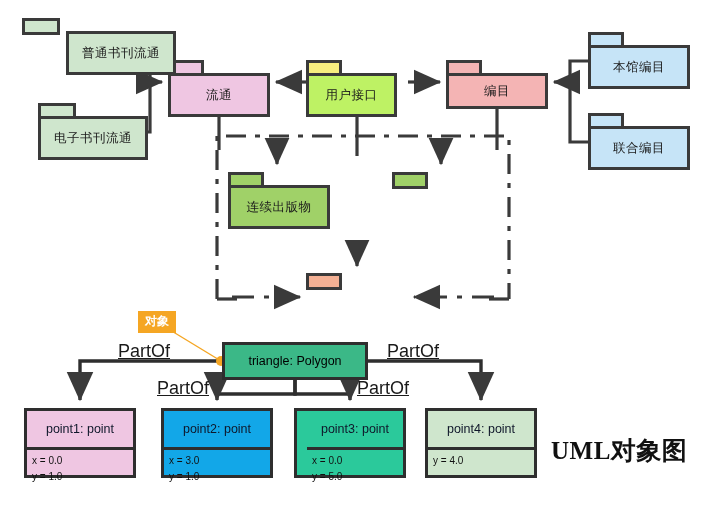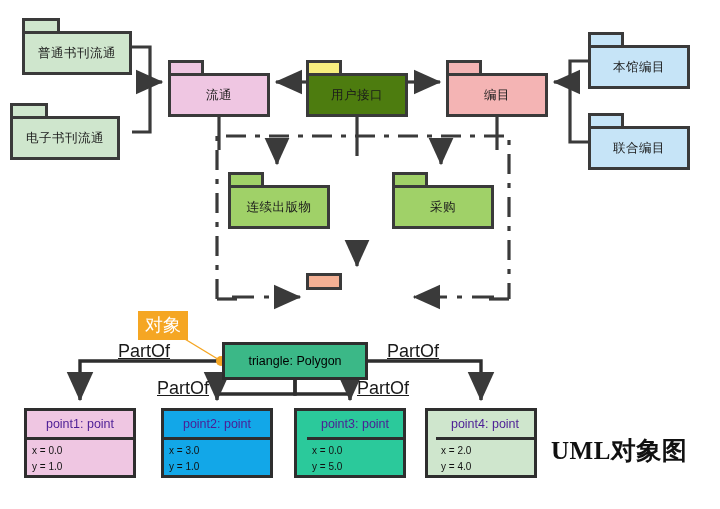--- a/index.html
+++ b/index.html
@@ -54,22 +54,22 @@
     border: 3px solid #2e2e2e;
     z-index: 4;
   }
   .objbox .obj-head {
     box-sizing: border-box;
     border-bottom: 3px solid #2e2e2e;
     display: flex;
     align-items: center;
     justify-content: center;
     font-size: 12.5px;
-    color: #4c1d95;
-    height: 29px;
+    color: #0f172a;
+    height: 39px;
   }
   .objbox .obj-attrs {
     box-sizing: border-box;
     padding: 3px 0 0 5px;
     font-size: 10px;
     color: #111;
     line-height: 16px;
   }
   .obj-attrs div { white-space: nowrap; }
   .clsbox {
@@ -88,24 +88,25 @@
     font-size: 18px;
     color: #1a1a1a;
     white-space: nowrap;
     z-index: 5;
     text-decoration: underline;
   }
   .badge {
     position: absolute;
     background: #f5a623;
     color: #ffffff;
-    font-size: 18px;
+    font-size: 12px;
     padding: 2px 7px 3px 7px;
     white-space: nowrap;
     z-index: 6;
+    font-weight: bold;
   }
   .title {
     position: absolute;
     font-size: 25px;
     font-weight: bold;
     color: #111111;
     white-space: nowrap;
     letter-spacing: 0.5px;
     z-index: 5;
   }
@@ -163,45 +164,45 @@
 
   <g>
     <line x1="170" y1="330" x2="221" y2="361" stroke="#f5a623" stroke-width="1.4"></line>
     <circle cx="221" cy="361" r="5" fill="#f5a623"></circle>
   </g>
 </svg>
 
 <div id="packages">
     <div class="pkg" style="left: 22px; top: 18px; width: 110px; height: 57px;">
       <div class="pkg-tab" style="width: 38px; height: 17px; background: rgb(207, 230, 205);"></div>
-      <div class="pkg-body" style="top: 13px; width: 110px; height: 44px; background: rgb(207, 230, 205);">
+      <div class="pkg-body" style="top: 13px; width: 110px; height: 44px; background: rgb(207, 230, 205); margin-left: 44px;">
         <span class="pkg-label">普通书刊流通</span>
       </div>
     </div>
-    <div class="pkg" style="left: 10px; top: 103px; width: 87px; height: 57px;">
+    <div class="pkg" style="left: 38px; top: 103px; width: 87px; height: 57px;">
       <div class="pkg-tab" style="width: 38px; height: 17px; background: rgb(207, 230, 205);"></div>
       <div class="pkg-body" style="top: 13px; width: 110px; height: 44px; background: rgb(207, 230, 205);">
         <span class="pkg-label">电子书刊流通</span>
       </div>
     </div>
     <div class="pkg" style="left: 168px; top: 60px; width: 102px; height: 57px;">
       <div class="pkg-tab" style="width: 36px; height: 17px; background: rgb(239, 198, 226);"></div>
       <div class="pkg-body" style="top: 13px; width: 102px; height: 44px; background: rgb(239, 198, 226);">
         <span class="pkg-label">流通</span>
       </div>
     </div>
     <div class="pkg" style="left: 306px; top: 60px; width: 102px; height: 57px;">
       <div class="pkg-tab" style="width: 36px; height: 17px; background: rgb(247, 238, 127);"></div>
-      <div class="pkg-body" style="top: 13px; width: 102px; height: 44px; background: #4d7c0f;">
+      <div class="pkg-body" style="top: 13px; width: 91px; height: 44px; background: #bef264;">
         <span class="pkg-label">用户接口</span>
       </div>
     </div>
     <div class="pkg" style="left: 446px; top: 60px; width: 102px; height: 57px;">
       <div class="pkg-tab" style="width: 36px; height: 17px; background: rgb(244, 180, 180);"></div>
-      <div class="pkg-body" style="top: 13px; width: 102px; height: 44px; background: rgb(244, 180, 180);">
+      <div class="pkg-body" style="top: 13px; width: 102px; height: 36px; background: rgb(244, 180, 180);">
         <span class="pkg-label">编目</span>
       </div>
     </div>
     <div class="pkg" style="left: 588px; top: 32px; width: 102px; height: 57px;">
       <div class="pkg-tab" style="width: 36px; height: 17px; background: rgb(198, 228, 247);"></div>
       <div class="pkg-body" style="top: 13px; width: 102px; height: 44px; background: rgb(198, 228, 247);">
         <span class="pkg-label">本馆编目</span>
       </div>
     </div>
     <div class="pkg" style="left: 588px; top: 113px; width: 102px; height: 57px;">
@@ -211,23 +212,20 @@
       </div>
     </div>
     <div class="pkg" style="left: 228px; top: 172px; width: 102px; height: 57px;">
       <div class="pkg-tab" style="width: 36px; height: 17px; background: rgb(160, 209, 104);"></div>
       <div class="pkg-body" style="top: 13px; width: 102px; height: 44px; background: rgb(160, 209, 104);">
         <span class="pkg-label">连续出版物</span>
       </div>
     </div>
     <div class="pkg" style="left: 392px; top: 172px; width: 102px; height: 57px;">
       <div class="pkg-tab" style="width: 36px; height: 17px; background: rgb(160, 209, 104);"></div>
-      <div class="pkg-body" style="top: 13px; width: 102px; height: 44px; background: rgb(160, 209, 104);">
-        <span class="pkg-label">采购</span>
-      </div>
     </div>
     <div class="pkg" style="left: 306px; top: 273px; width: 102px; height: 57px;">
       <div class="pkg-tab" style="width: 36px; height: 17px; background: rgb(244, 176, 148);"></div>
     </div>
   </div>
 
 <div id="objects">
     <div class="clsbox" style="left: 222px; top: 342px; width: 146px; height: 38px; background: rgb(59, 184, 135);">
       <span>triangle: Polygon</span>
     </div>
@@ -245,24 +243,23 @@
         <div>y = 1.0</div>
       </div>
     </div>
     <div class="objbox" style="left: 294px; top: 408px; width: 112px; height: 70px; background: rgb(43, 201, 155); padding-left: 10px;">
       <div class="obj-head">point3: point</div>
       <div class="obj-attrs">
         <div>x = 0.0</div>
         <div>y = 5.0</div>
       </div>
     </div>
-    <div class="objbox" style="left: 425px; top: 408px; width: 112px; height: 70px; background: rgb(207, 230, 205); padding-left: 8px;">
+    <div class="objbox" style="left: 425px; top: 408px; width: 112px; height: 70px; background: rgb(207, 230, 205);">
       <div class="obj-head">point4: point</div>
       <div class="obj-attrs">
-        <div>x = 2.0</div>
         <div>y = 4.0</div>
       </div>
     </div>
   </div>
 
 <div id="labels">
     <div class="edge-label" style="left: 118px; top: 341px;">PartOf</div>
     <div class="edge-label" style="left: 157px; top: 378px;">PartOf</div>
     <div class="edge-label" style="left: 357px; top: 378px;">PartOf</div>
     <div class="edge-label" style="left: 387px; top: 341px;">PartOf</div>

